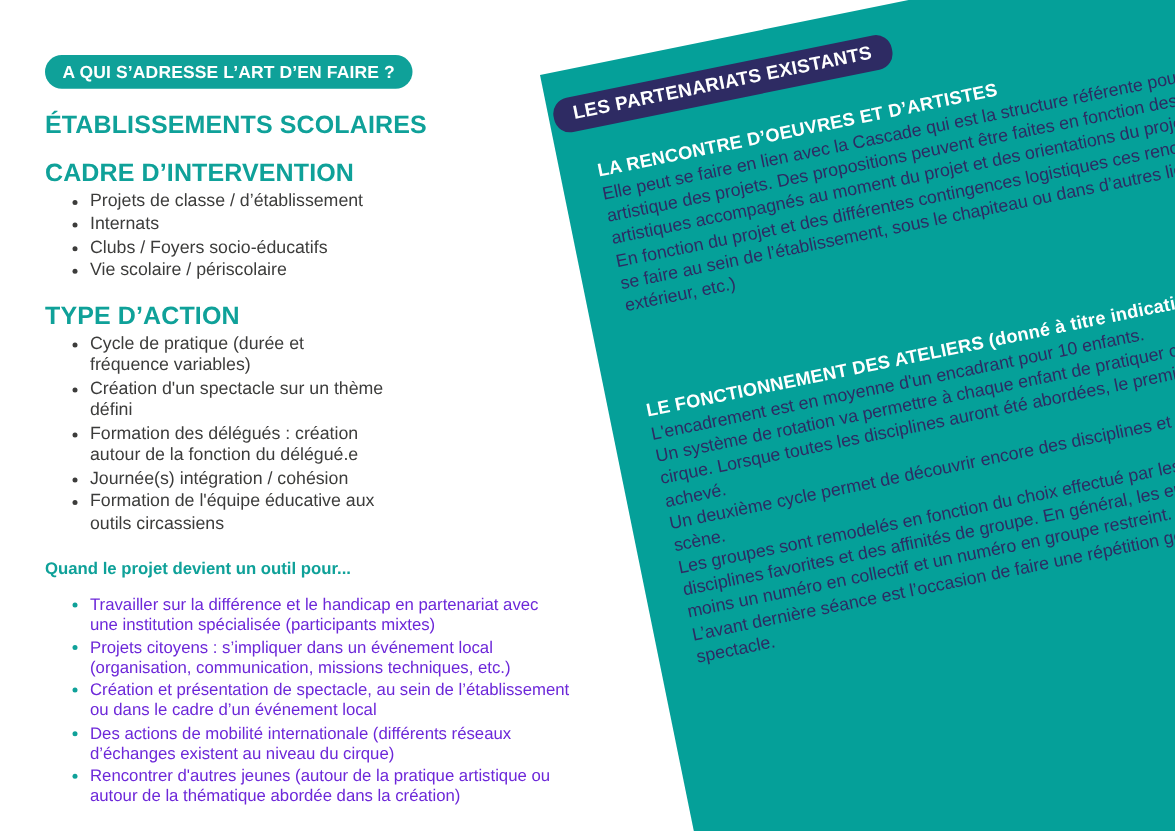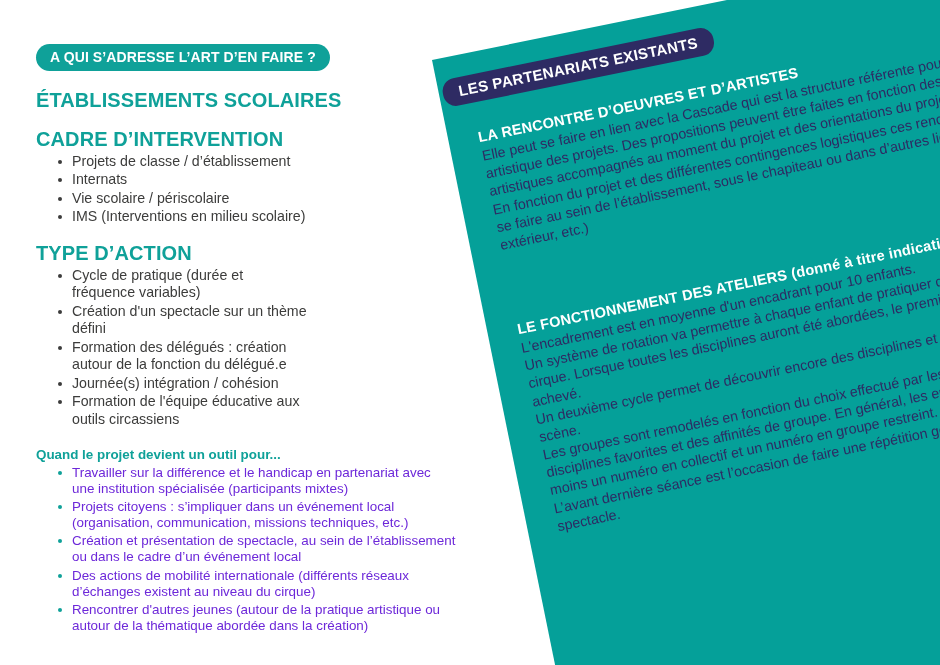--- a/index.html
+++ b/index.html
@@ -67,21 +67,21 @@
     width: 4px;
     height: 4px;
     border-radius: 50%;
     background: #3c3c3b;
   }
 
   .teal-intro {
     color: #0fa199;
     font-weight: bold;
     font-size: 13.4px;
-    margin: 19px 0 3px 0;
+    margin: 19px 0 14px 0;
   }
 
   ul.teal-list {
     list-style: none;
     margin: 0;
     padding: 0 0 0 22px;
   }
   ul.teal-list li {
     position: relative;
     color: #6d28d9;
@@ -175,22 +175,22 @@
   <div class="title-badge">A QUI S’ADRESSE L’ART D’EN FAIRE ?</div>
 
   
   <div class="section-heading first">ÉTABLISSEMENTS SCOLAIRES</div>
 
   
   <div class="section-heading">CADRE D’INTERVENTION</div>
   <ul class="plain-list">
     <li>Projets de classe / d’établissement</li>
     <li>Internats</li>
+    <li>Clubs / Foyers socio-éducatifs</li>
     <li>Vie scolaire / périscolaire</li>
-    <li>IMS (Interventions en milieu scolaire)</li>
   </ul>
 
   
   <div class="section-heading">TYPE D’ACTION</div>
   <ul class="plain-list" style="max-width:250px">
     <li>Cycle de pratique (durée et fréquence variables)</li>
     <li>Création d'un spectacle sur un thème défini</li>
     <li>Formation des délégués : création autour de la fonction du délégué.e</li>
     <li>Journée(s) intégration / cohésion</li>
     <li>Formation de l'équipe éducative aux outils circassiens</li>

